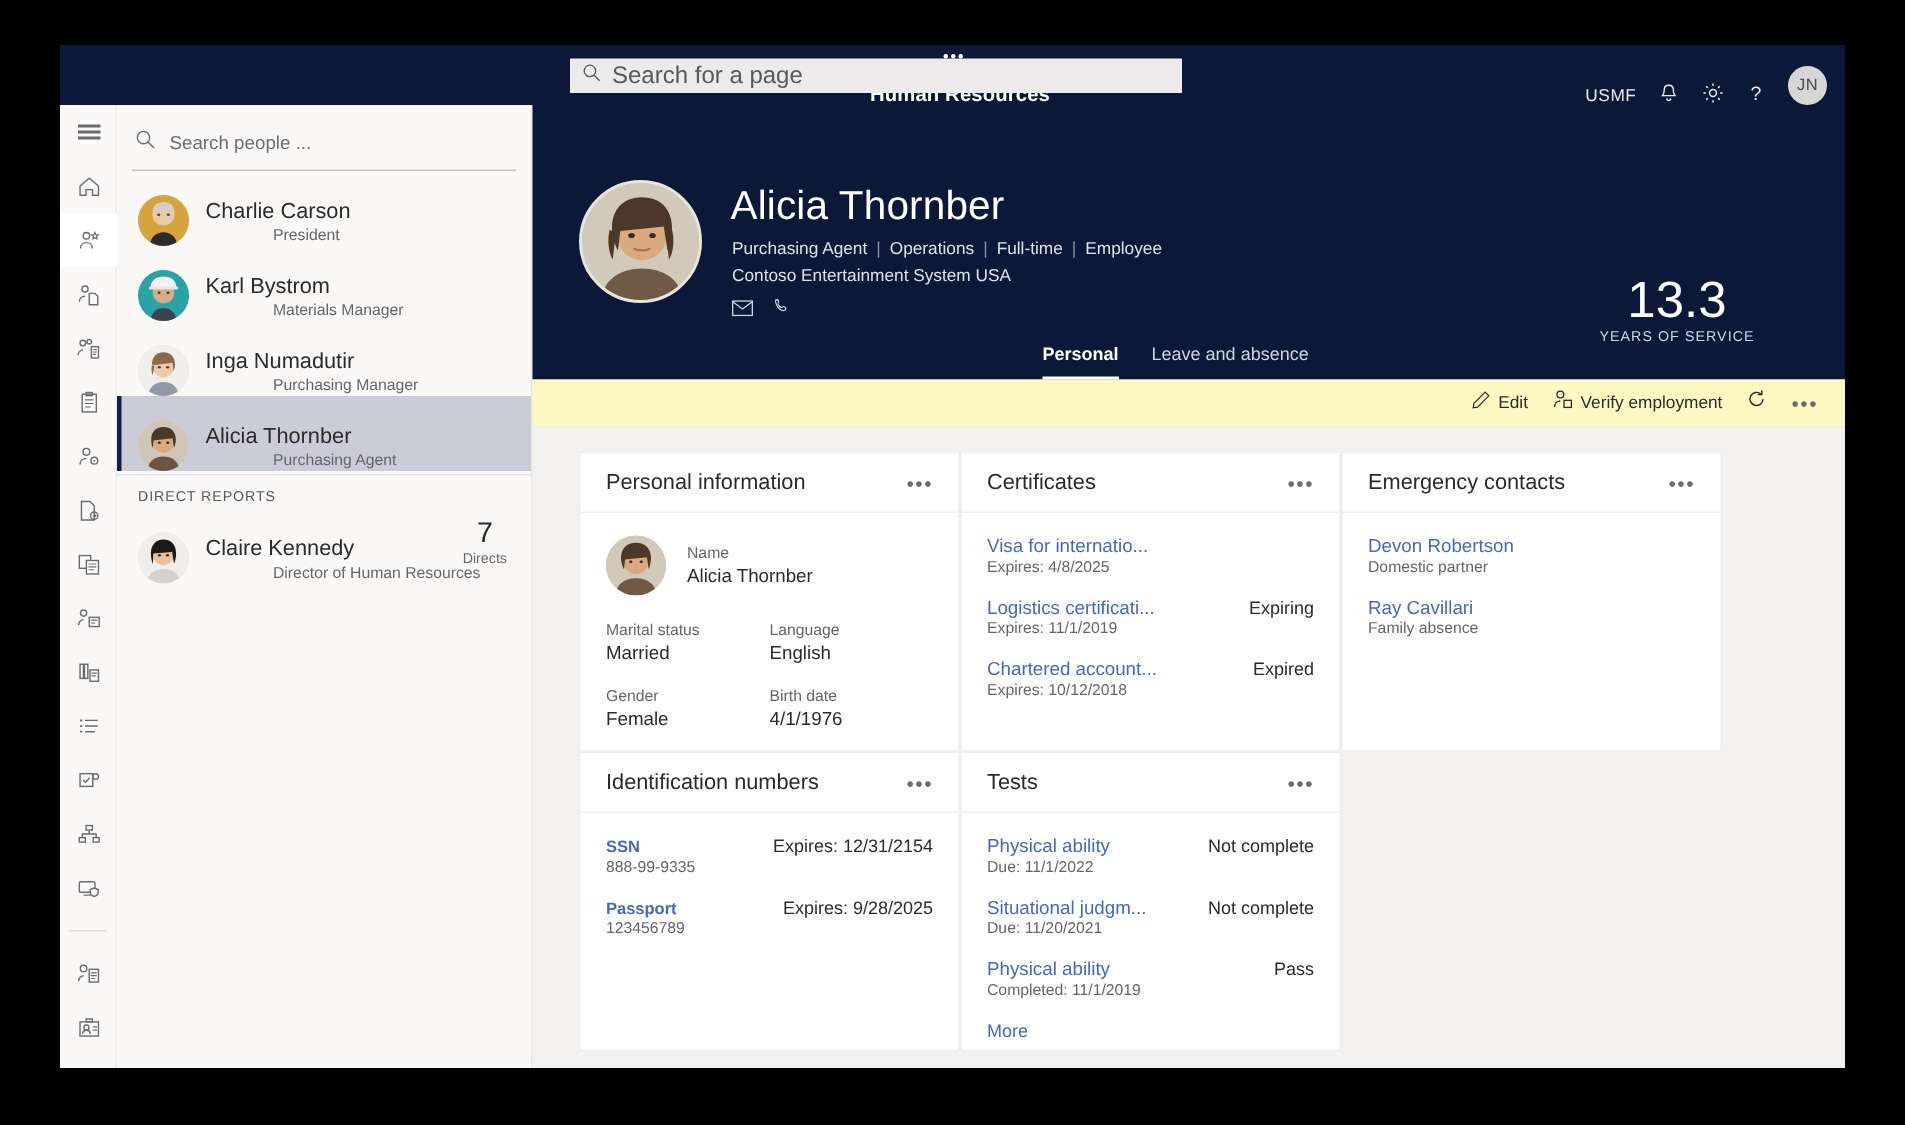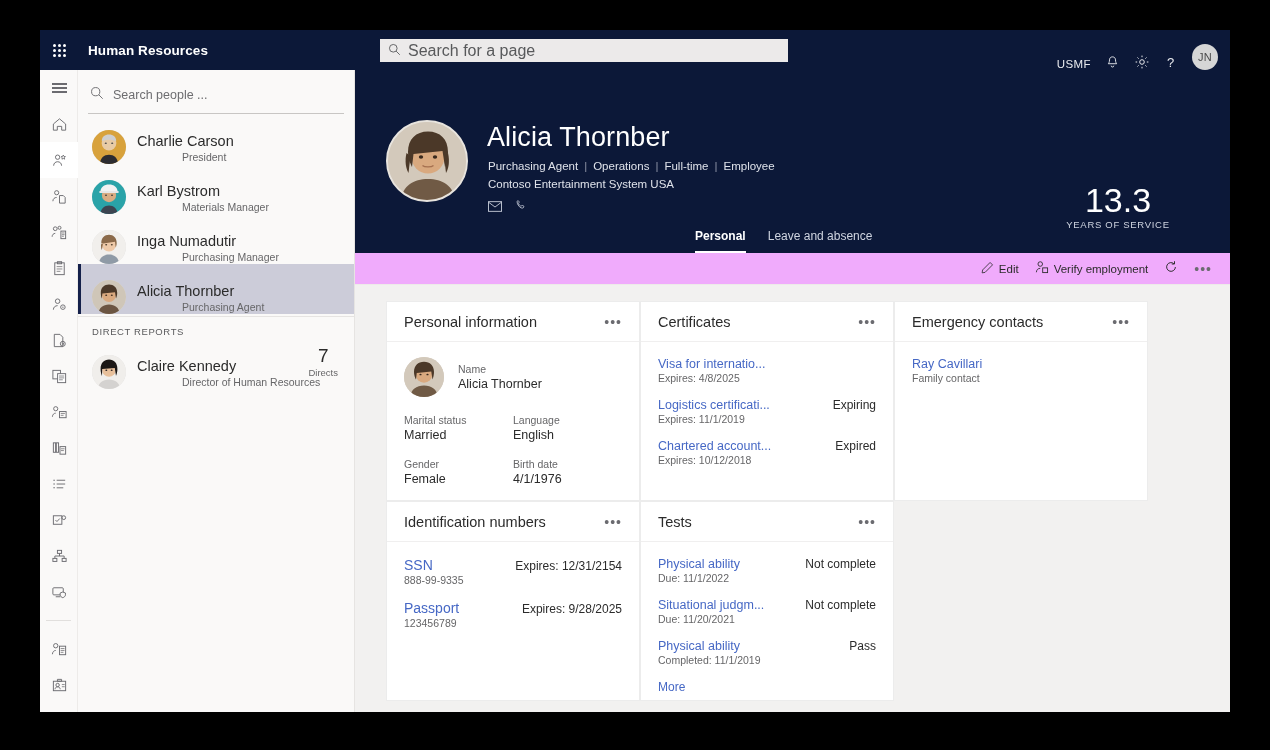--- a/index.html
+++ b/index.html
@@ -15,21 +15,21 @@
     width: 1190px; height: 682px;
     background: #f7f6f5;
     overflow: hidden;
   }
 
   
   .appbar {
     position: absolute; left: 0; top: 0;
     width: 1190px; height: 40px;
     background: #0c1838;
-    display: flex; align-items: center;
+    display: flex; align-items: center; flex-direction: column;
   }
   .waffle {
     width: 38px; height: 40px;
     display: flex; align-items: center; justify-content: center;
     cursor: pointer;
   }
   .waffle-grid {
     display: grid; grid-template-columns: repeat(3, 3px);
     grid-template-rows: repeat(3, 3px); gap: 2px;
   }
@@ -155,21 +155,21 @@
   }
   .tab {
     color: #cfd4e0; font-size: 12px; padding-bottom: 8px; cursor: pointer;
   }
   .tab.active { color: #fff; font-weight: bold; border-bottom: 2px solid #fff; }
 
   
   .actionbar {
     position: absolute; left: 315px; top: 223px;
     width: 875px; height: 32px;
-    background: #f0abfc; border-bottom: 1px solid #edebe9;
+    background: #fef9c3; border-bottom: 1px solid #edebe9;
     display: flex; align-items: center; justify-content: flex-end;
     padding-right: 18px; gap: 16px;
   }
   .act { display: flex; align-items: center; gap: 5px; cursor: pointer; }
   .act span.t { font-size: 11.5px; color: #2b2b2b; }
 
   
   .content {
     position: absolute; left: 315px; top: 255px;
     width: 875px; height: 427px;
@@ -206,21 +206,21 @@
   .lnk {
     color: #4668c5; font-size: 12.5px; cursor: pointer;
     max-width: 150px; overflow: hidden; white-space: nowrap;
   }
   .lstat { font-size: 12px; color: #2b2b2b; }
   .lsub { font-size: 10.5px; color: #666668; line-height: 15px; }
   .more {
     color: #4668c5; font-size: 12px;
     cursor: pointer; margin-top: 8px;
   }
-  .id-row .lnk { font-size: 14px; }
+  .id-row .lnk { font-size: 11px; font-weight: bold; }
 </style>
 </head>
 <body>
 
 <div class="window">
 
   <div class="appbar">
     <div class="waffle">
       <div class="waffle-grid">
           <i></i>
@@ -656,23 +656,29 @@
       </div>
 
       <div class="card h1">
         <div class="card-head">
           <div class="card-title">Emergency contacts</div>
           <div class="dots">•••</div>
         </div>
         <div class="card-body">
           <div class="litem">
             <div class="litem-row">
+              <span class="lnk">Devon Robertson</span>
+            </div>
+            <div class="lsub">Domestic partner</div>
+          </div>
+          <div class="litem">
+            <div class="litem-row">
               <span class="lnk">Ray Cavillari</span>
             </div>
-            <div class="lsub">Family contact</div>
+            <div class="lsub">Family absence</div>
           </div>
         </div>
       </div>
 
       <div class="card h2">
         <div class="card-head">
           <div class="card-title">Identification numbers</div>
           <div class="dots">•••</div>
         </div>
         <div class="card-body">

